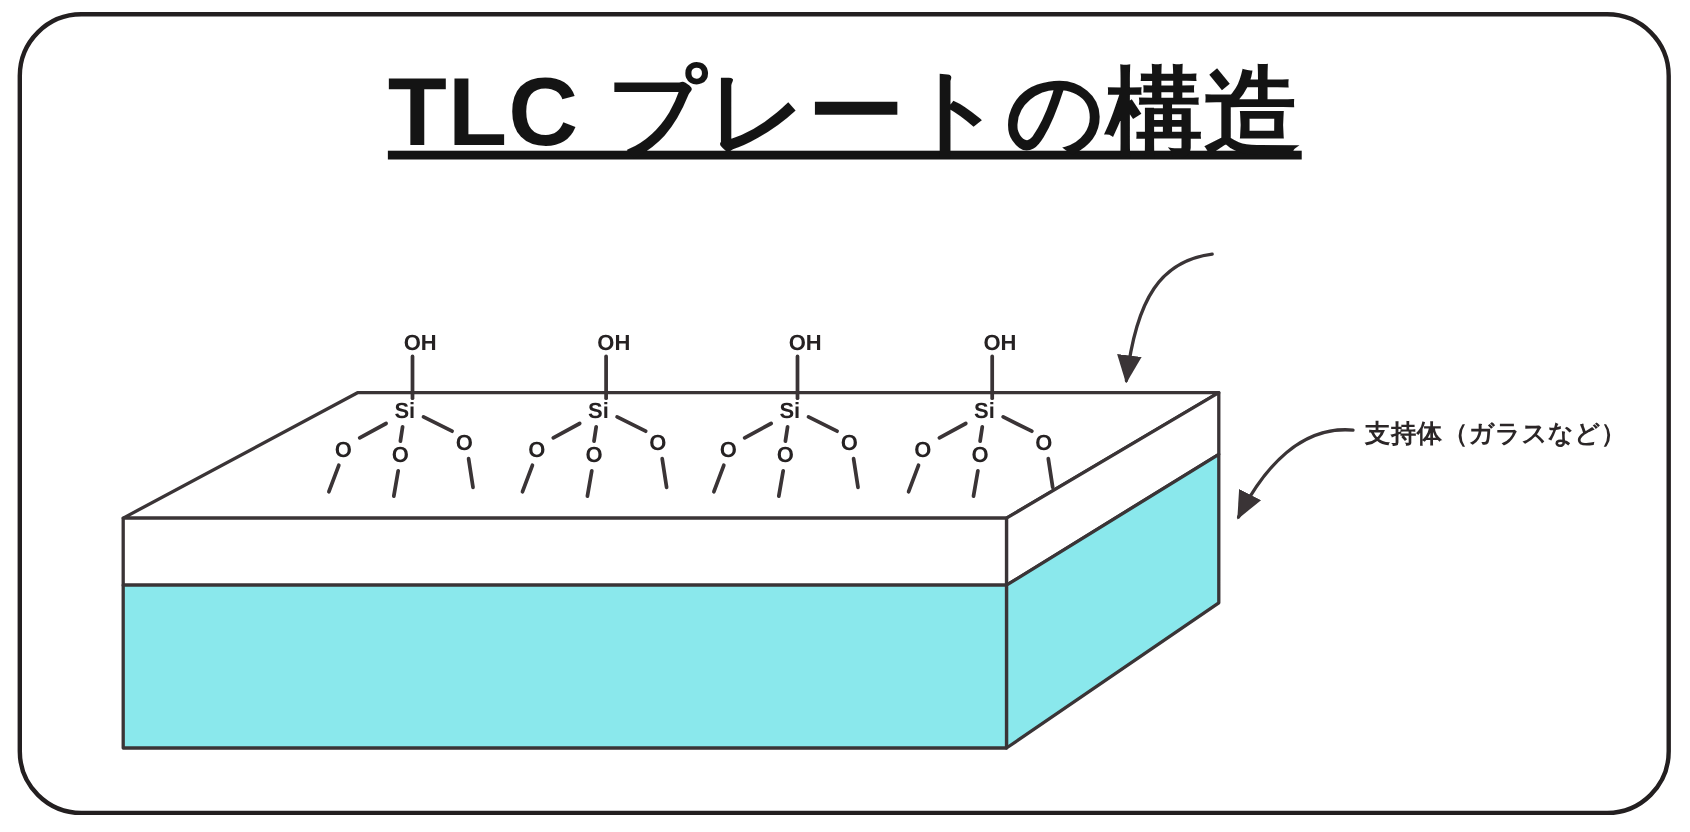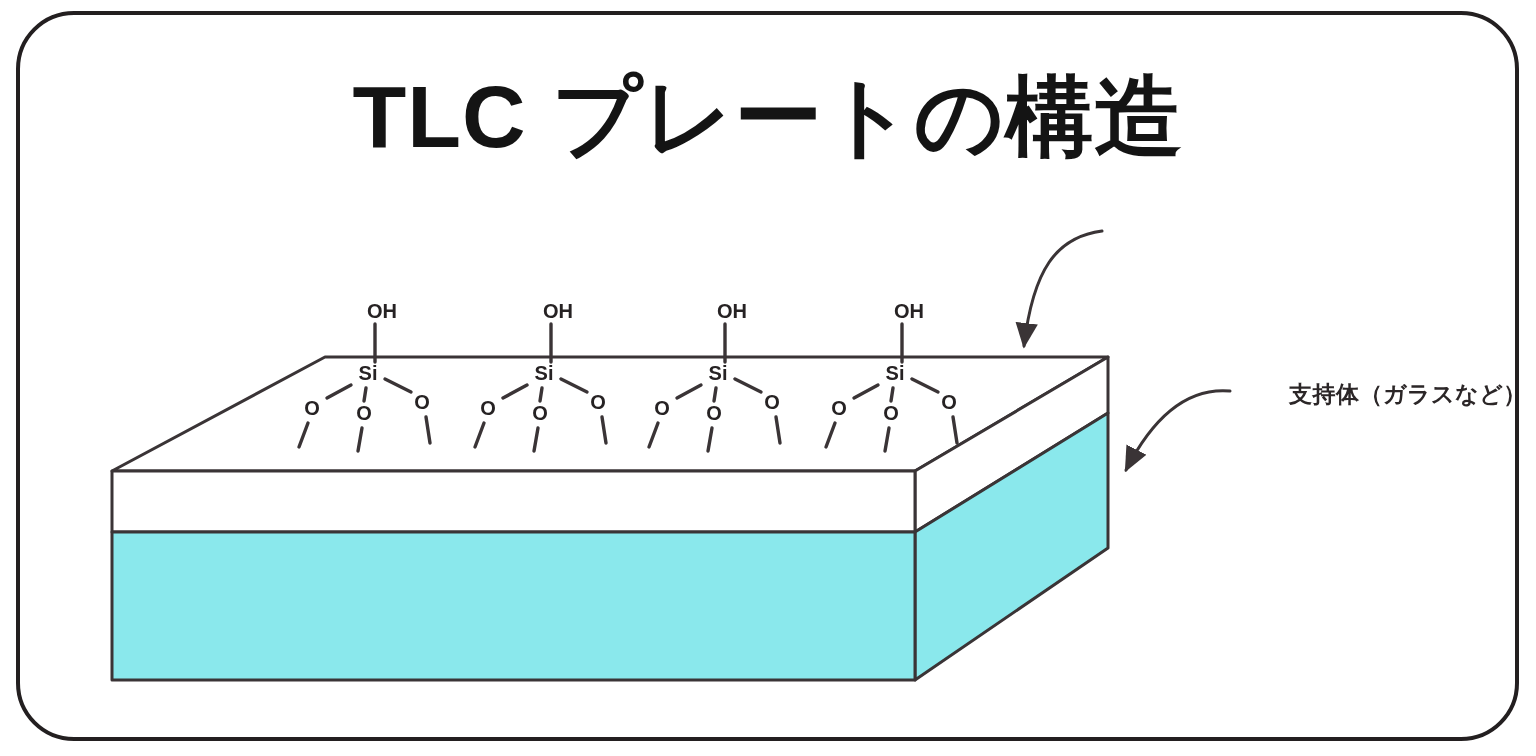--- a/index.html
+++ b/index.html
@@ -22,27 +22,28 @@
     position:absolute;
     left:16px;top:11px;
     width:1495px;height:722px;
     border:4.5px solid var(--border);
     border-radius:58px;
     box-sizing:content-box;
   }
   .page-title{
     position:absolute;
     left:0;right:0;top:52px;
-    margin:16px;
+    margin:1px;
     text-align:center;
     font-size:88px;
     line-height:1.12;
     font-weight:bold;
     letter-spacing:1px;
     color:var(--text);
+    text-decoration:underline;
   }
   .diagram-svg{
     position:absolute;left:0;top:0;
     width:1536px;height:756px;
   }
   .plate-face{
     stroke:var(--line);
     stroke-width:3;
     stroke-linejoin:round;
   }
@@ -67,21 +68,21 @@
   #arrowhead path{fill:var(--line);}
   .anno-label{
     position:absolute;
     font-size:23px;
     font-weight:bold;
     color:#2b2627;
     white-space:nowrap;
     letter-spacing:0.5px;
   }
   .anno-label.carrier{left:1116px;top:219px;}
-  .anno-label.support{left:1241px;top:379px;margin-left:48px;}
+  .anno-label.support{left:1241px;top:379px;}
 </style>
 </head>
 <body>
 
 <div class="canvas">
 
   <div class="frame"></div>
 
   <h1 class="page-title">TLC プレートの構造</h1>
 

